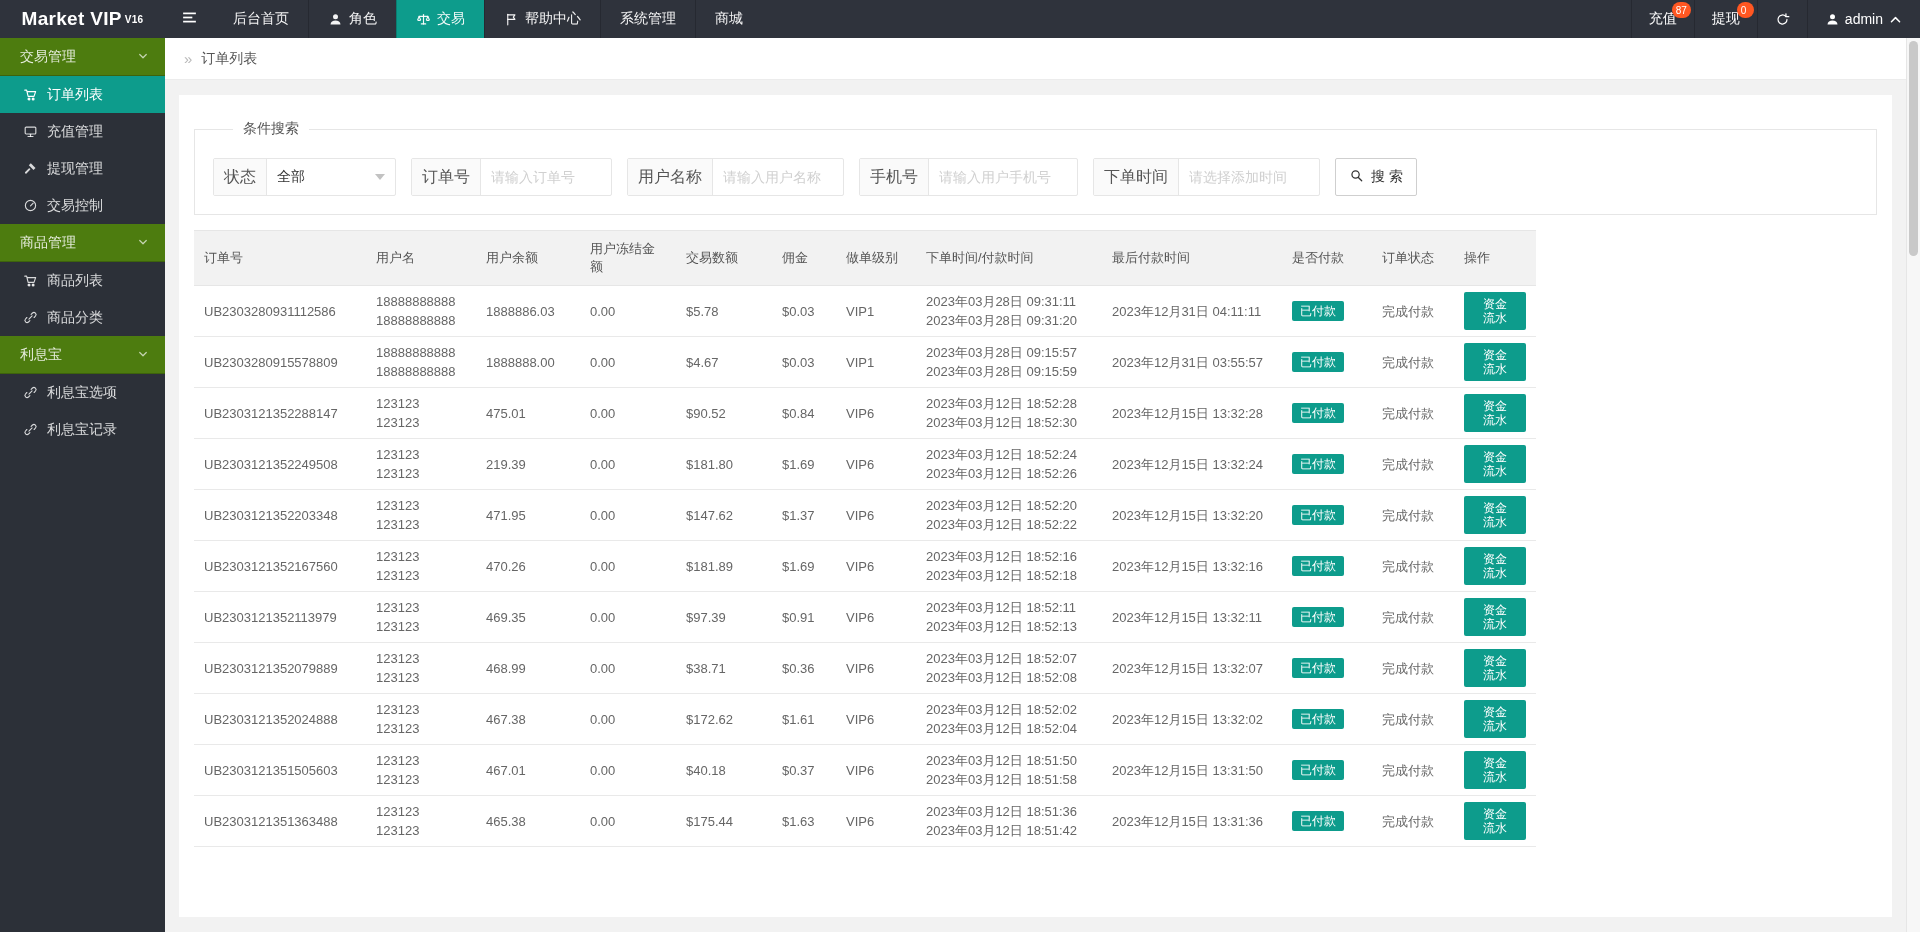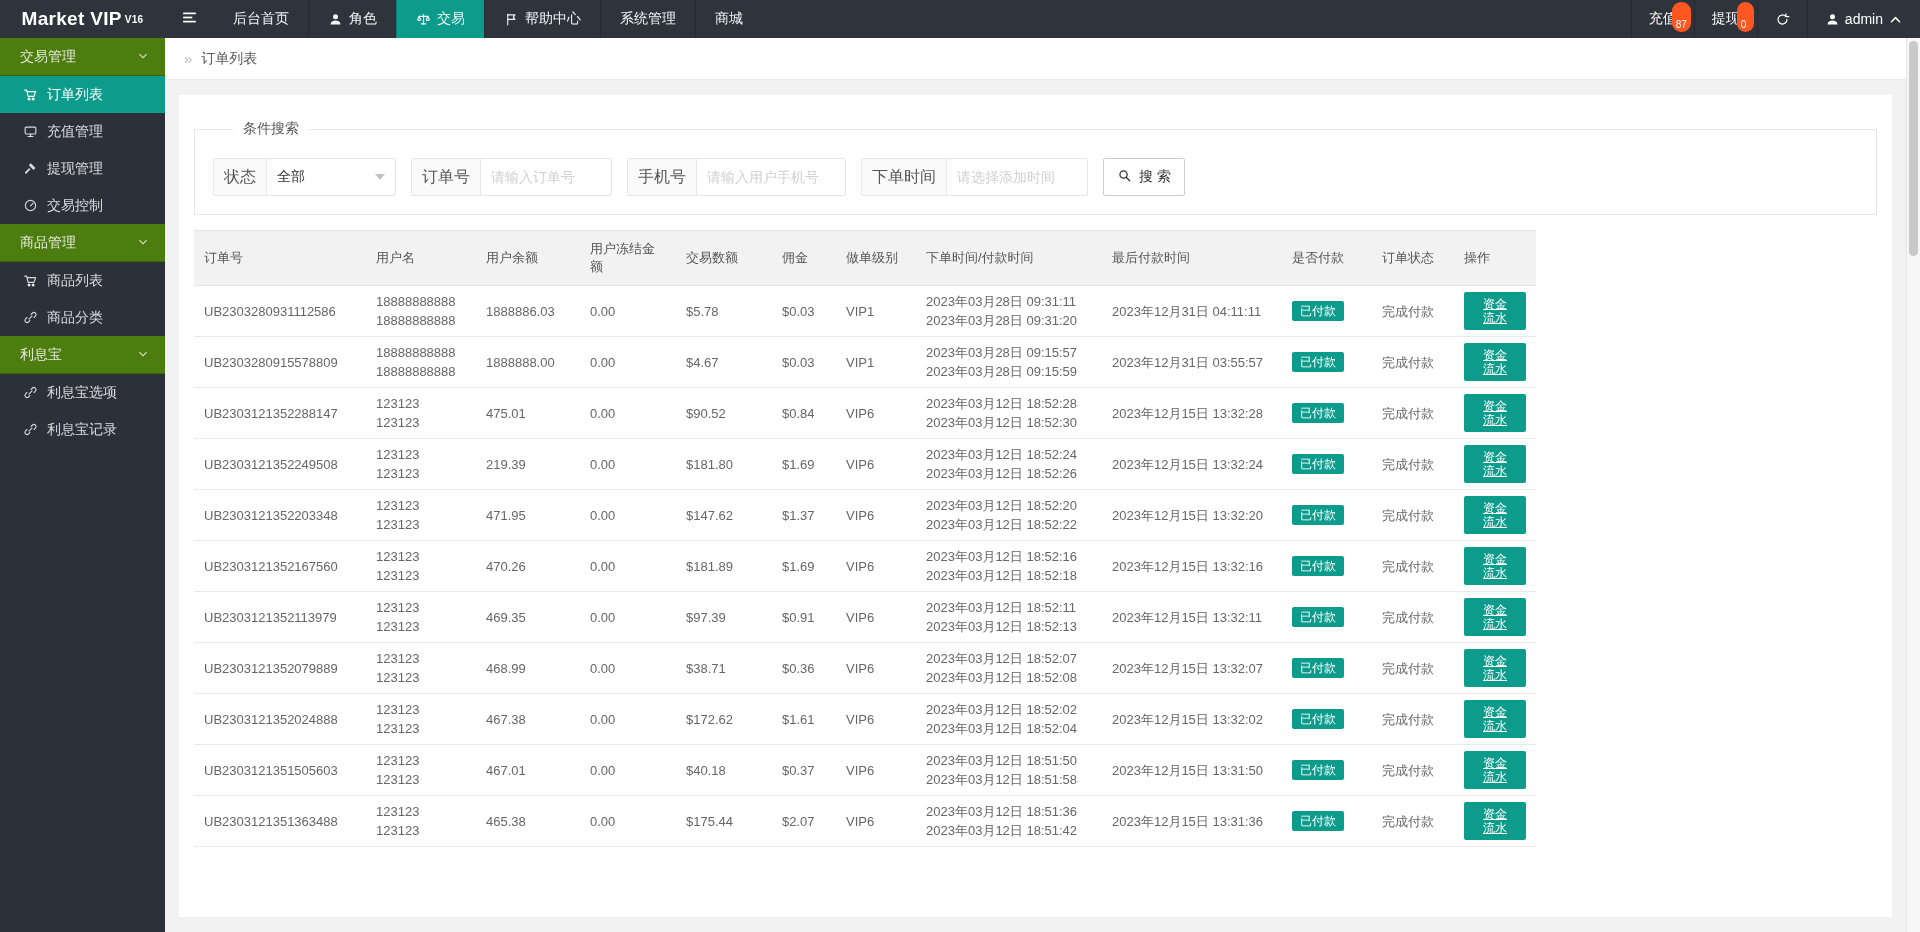--- a/index.html
+++ b/index.html
@@ -19,21 +19,21 @@
   .nav-item.active { background:#0d9c8c; }
   .nav-item svg, .side-item svg, .hact svg { width:15px; height:15px; display:block; }
   .hamburger { display:flex; align-items:center; padding:0 16px; cursor:pointer; }
   .hamburger svg { width:17px; height:17px; }
   .topbar-right { margin-left:auto; display:flex; align-items:stretch; font-size:14px; }
   .time-wrap { display:flex; align-items:center; gap:14px; padding:0 16px; }
   .hact { position:relative; display:flex; align-items:center; gap:5px; padding:0 17px;
     cursor:pointer; border-left:1px solid rgba(0,0,0,.18); }
   .hbadge { position:absolute; top:2px; right:3px; background:#ff5722; color:#fff;
     min-width:17px; height:16px; line-height:16px; border-radius:9px; font-size:10px;
-    text-align:left; padding:15px 4px; }
+    text-align:left; padding:1px 4px; }
 
   
   .sidebar { position:fixed; left:0; top:38px; bottom:0; width:165px; background:#2c3038; z-index:15; }
   .side-group { height:38px; display:flex; align-items:center; justify-content:space-between;
     padding:0 16px 0 20px; background:#4d7c0f; color:rgba(255,255,255,.85); font-size:14px;
     cursor:pointer; border-bottom:1px solid rgba(0,0,0,.2); }
   .side-group svg { width:12px; height:12px; opacity:.8; }
   .side-item { height:37px; display:flex; align-items:center; gap:9px; padding-left:23px;
     color:rgba(255,255,255,.82); font-size:14px; cursor:pointer; }
   .side-item.active { background:#0d9c8c; color:#fff; }
@@ -67,21 +67,21 @@
 
   
   table { border-collapse:collapse; margin-top:15px; table-layout:fixed; width:1342px; }
   th { background:#f2f2f2; font-weight:normal; text-align:left; font-size:13px; color:#555;
     padding:9px 10px; border-top:1px solid #e6e6e6; border-bottom:1px solid #e6e6e6; }
   td { font-size:13px; color:#666; padding:6px 10px; border-bottom:1px solid #e9e9e9;
     line-height:19px; vertical-align:middle; overflow:hidden; }
   .badge { display:inline-block; background:#0d9c8c; color:#fff; font-size:12px;
     padding:3px 8px; border-radius:2px; line-height:14px; }
   .flow-btn { background:#0d9c8c; color:#fff; border:none; border-radius:2px; font-size:12px;
-    padding:5px 16px; cursor:pointer; line-height:14px;text-decoration:underline; }
+    padding:5px 16px; cursor:pointer; line-height:14px; }
 
   
   .vscroll { position:fixed; right:0; top:38px; bottom:0; width:14px; background:#f7f7f7;
     border-left:1px solid #e6e6e6; z-index:30; }
   .vthumb { position:absolute; left:2px; right:2px; top:3px; height:215px; background:#c9c9c9;
     border-radius:6px; }
 </style>
 </head>
 <body>
 
@@ -289,20 +289,24 @@
             <span>全部</span>
             <span class="caret"></span>
           </div>
         </div>
 
         <div class="fgroup">
           <span class="flabel">订单号</span>
           <input style="width: 130px;" placeholder="请输入订单号">
         </div>
 
+        <div class="fgroup">
+          <span class="flabel">用户名称</span>
+          <input style="width: 130px;" placeholder="请输入用户名称">
+        </div>
 
         <div class="fgroup">
           <span class="flabel">手机号</span>
           <input style="width: 148px;" placeholder="请输入用户手机号">
         </div>
 
         <div class="fgroup">
           <span class="flabel">下单时间</span>
           <input style="width: 140px;" placeholder="请选择添加时间">
         </div>
@@ -601,21 +605,21 @@
 
   <tr>
     <td>UB2303121351363488</td>
     <td>
       <div>123123</div>
               <div>123123</div>
     </td>
     <td>465.38</td>
     <td>0.00</td>
     <td>$175.44</td>
-    <td>$2.07</td>
+    <td>$1.63</td>
     <td>VIP6</td>
     <td>
       <div>2023年03月12日 18:51:36</div>
               <div>2023年03月12日 18:51:42</div>
     </td>
     <td>2023年12月15日 13:31:36</td>
     <td>
       <span class="badge">已付款</span>
     </td>
     <td>完成付款</td>

